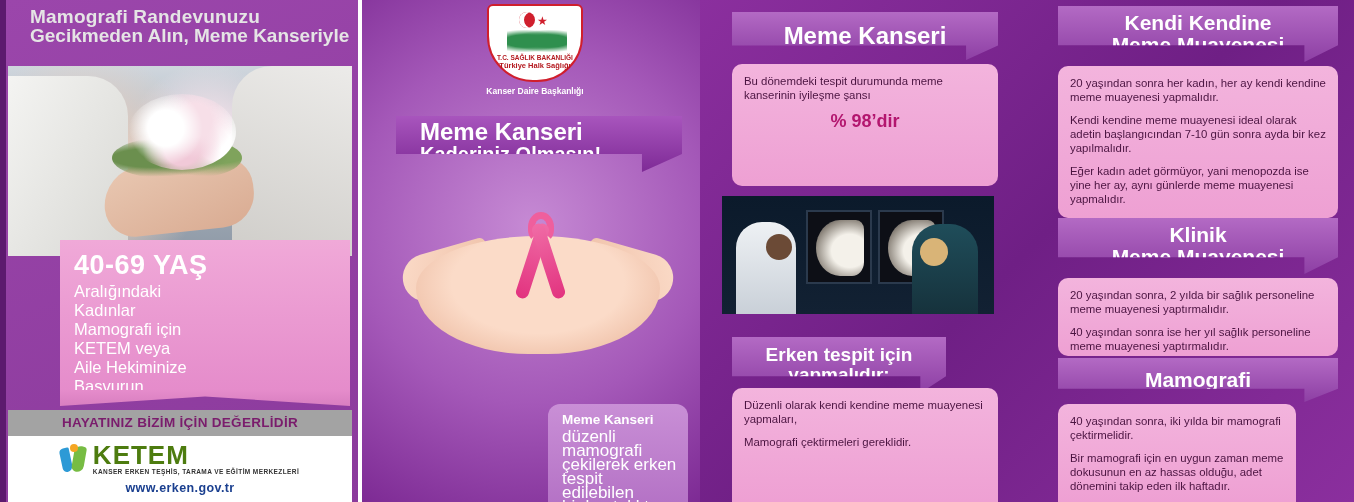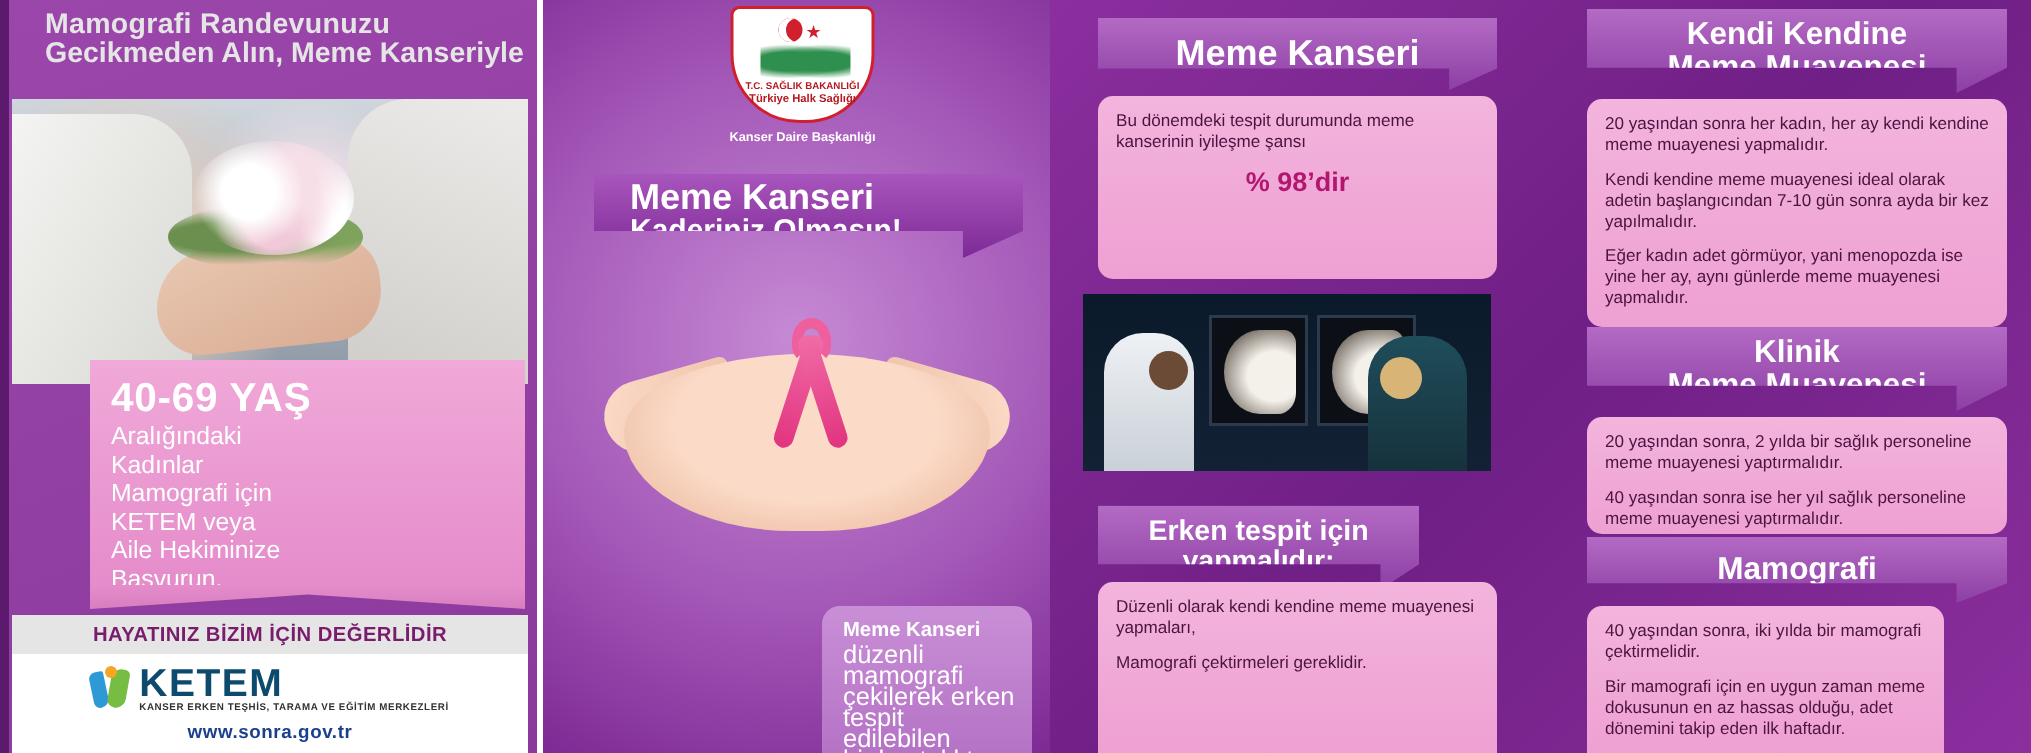--- a/index.html
+++ b/index.html
@@ -76,36 +76,36 @@
     margin: 10px 0 0 14px; }
   .pinkbox .body { color:#fff; font-size: 16.5px; line-height: 19px; margin: 1px 0 0 14px; }
   .pinkbox-notch {
     position:absolute; left:60px; top:390px; width:290px; height:16px;
     background: linear-gradient(to bottom,#e58ccb,#d87ec0);
     clip-path: polygon(0 0, 100% 0, 100% 100%, 50% 40%, 0 100%);
   }
 
   .left-bar {
     position:absolute; left:8px; top:410px; width:344px; height:26px;
-    background:#e5e5e5;
+    background:#a3a3a3;
   }
   .left-bar span { display:block; text-align:center; color:#7a1c6c; font-size:13.5px;
     font-weight:bold; line-height:26px; letter-spacing:.3px; }
 
   .left-bottom {
     position:absolute; left:8px; top:436px; width:344px; height:66px; background:#ffffff;
   }
   .ketem { display:flex; align-items:center; justify-content:center; gap:6px; padding-top:6px; }
   .ketem-mark { width:26px; height:30px; position:relative; }
   .ketem-mark .bl { position:absolute; left:0; top:4px; width:10px; height:24px;
     background:#2d9ad6; border-radius:6px 2px 8px 6px; transform: rotate(-12deg); }
   .ketem-mark .gr { position:absolute; left:12px; top:2px; width:12px; height:26px;
     background:#77bc43; border-radius:8px 4px 8px 6px; transform: rotate(10deg); }
   .ketem-mark .dot { position:absolute; left:9px; top:0; width:8px; height:8px; background:#f5a623; border-radius:50%; }
-  .ketem-txt { color:#0c4a6e; font-size:26px; font-weight:bold; letter-spacing:1px; line-height:26px; }
+  .ketem-txt { color:#4d7c0f; font-size:26px; font-weight:bold; letter-spacing:1px; line-height:26px; }
   .ketem-sub { display:block; color:#333; font-size:6.5px; font-weight:bold; letter-spacing:.4px; }
   .ketem-url { text-align:center; color:#1a3f8f; font-size:12.5px; font-weight:bold; margin-top:6px; letter-spacing:.4px; }
 
   
   .logo-wrap { position:absolute; left:480px; top:4px; width:110px; text-align:center; }
   .logo-shield {
     width: 96px; height: 78px; margin: 0 auto;
     background:#ffffff;
     border: 2px solid #d01f2d;
     border-radius: 6px 6px 46px 46px;
@@ -250,21 +250,21 @@
     <div class="ketem-mark">
       <span class="bl"></span>
         <span class="gr"></span>
         <span class="dot"></span>
     </div>
     <div>
       <div class="ketem-txt">KETEM</div>
       <span class="ketem-sub">KANSER ERKEN TEŞHİS, TARAMA VE EĞİTİM MERKEZLERİ</span>
     </div>
   </div>
-  <div class="ketem-url">www.sonra.gov.tr</div>
+  <div class="ketem-url">www.erken.gov.tr</div>
 </div>
 
 <div class="logo-wrap">
   <div class="logo-shield">
     <span class="crescent"></span>
     <span class="star">★</span>
     <span class="leafg"></span>
     <div class="logo-t1">T.C. SAĞLIK BAKANLIĞI</div>
     <div class="logo-t2">Türkiye Halk Sağlığı</div>
   </div>

